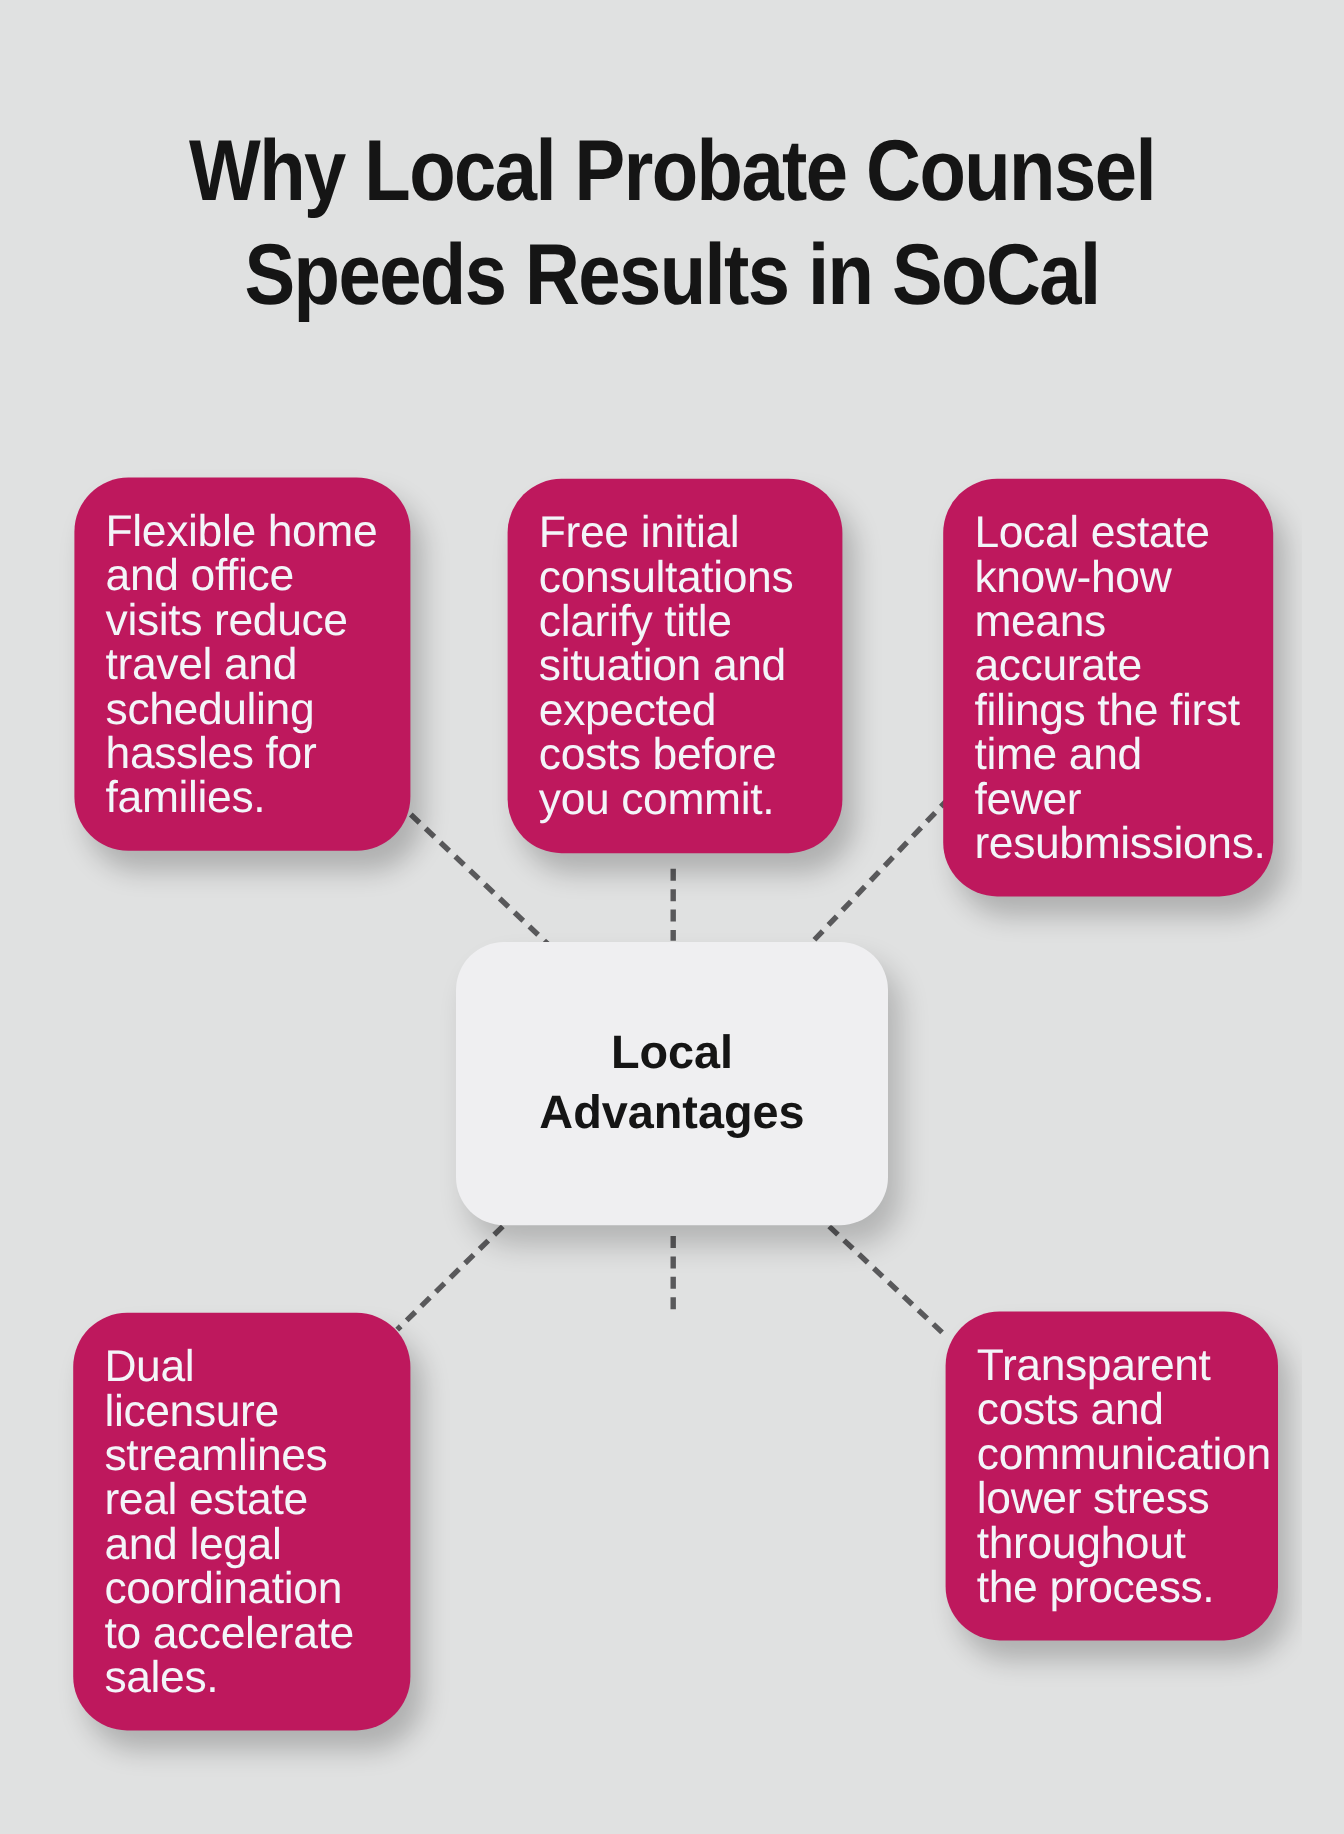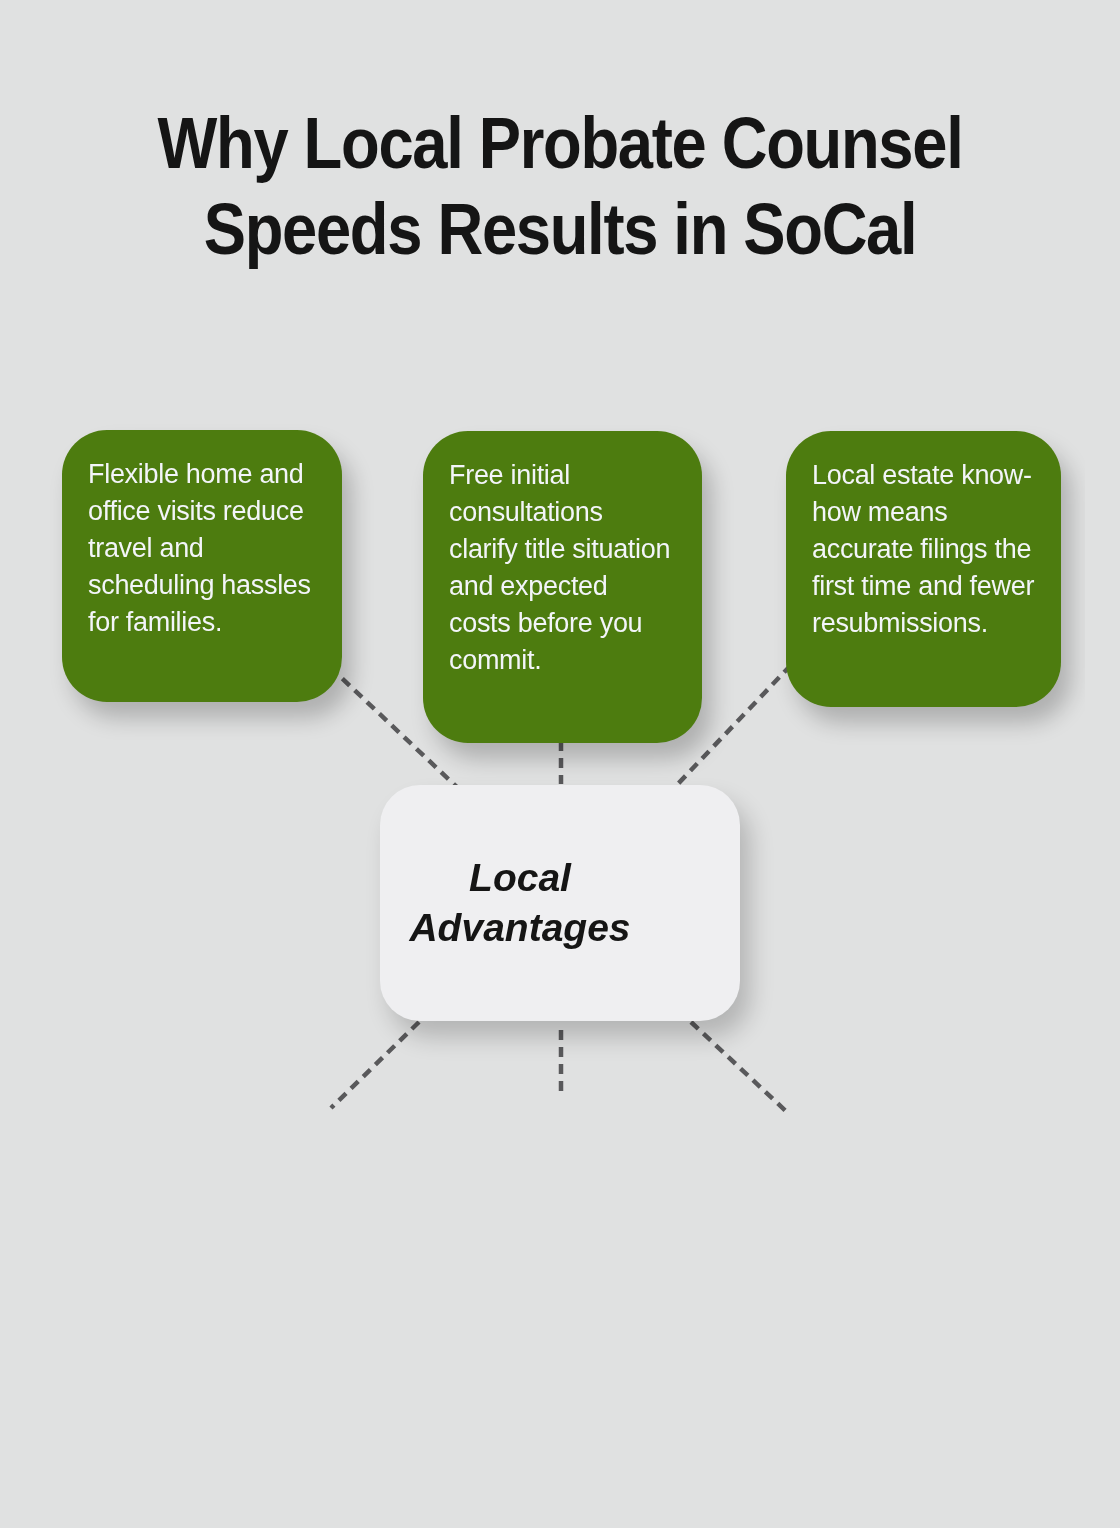--- a/index.html
+++ b/index.html
@@ -32,50 +32,48 @@
   .connectors {
     position: absolute;
     top: 0; left: 0;
     z-index: 1;
     pointer-events: none;
   }
   .card {
     position: absolute;
     z-index: 2;
     box-sizing: border-box;
-    background: #4d7c0f;
+    background: #be185d;
     border-radius: 45px;
     padding: 26px 26px;
     color: #F3F5F9;
-    font-size: 27px;
+    font-size: 37px;
     line-height: 37px;
     letter-spacing: -0.3px;
     box-shadow: 10px 16px 22px rgba(0,0,0,0.22);
-    margin-top: 32px;
   }
   .card p { margin: 0; }
   .c1 { left: 62px;  top: 398px;  width: 280px; min-height: 272px; }
   .c2 { left: 423px; top: 399px;  width: 279px; min-height: 312px; }
   .c3 { left: 786px; top: 399px;  width: 275px; min-height: 276px; }
   .c4 { left: 61px;  top: 1094px; width: 281px; min-height: 234px; }
   .c5 { left: 427px; top: 1093px; width: 278px; min-height: 274px; }
   .c6 { left: 788px; top: 1093px; width: 277px; min-height: 270px; }
   .hub {
     position: absolute;
     z-index: 3;
     left: 380px; top: 785px;
     width: 360px; height: 236px;
     box-sizing: border-box;
     background: #EFEFF1;
     border-radius: 40px;
     box-shadow: 10px 16px 24px rgba(0,0,0,0.20);
     display: flex;
     align-items: center;
-    justify-content: flex-start;
-    font-style: italic;
+    justify-content: center;
   }
   .hub-label {
     max-width: 280px;
     text-align: center;
     color: #151515;
     font-size: 39px;
     font-weight: 700;
     line-height: 50px;
   }
 </style>
@@ -103,20 +101,26 @@
   </div>
 
   <div class="card c2">
     <p>Free initial consultations clarify title situation and expected costs before you commit.</p>
   </div>
 
   <div class="card c3">
     <p>Local estate know-how means accurate filings the first time and fewer resubmissions.</p>
   </div>
 
+  <div class="card c4">
+    <p>Dual licensure streamlines real estate and legal coordination to accelerate sales.</p>
+  </div>
 
 
+  <div class="card c6">
+    <p>Transparent costs and communication lower stress throughout the process.</p>
+  </div>
 
   <div class="hub">
     <div class="hub-label">Local Advantages</div>
   </div>
 
 </div>
 
 </body></html>

